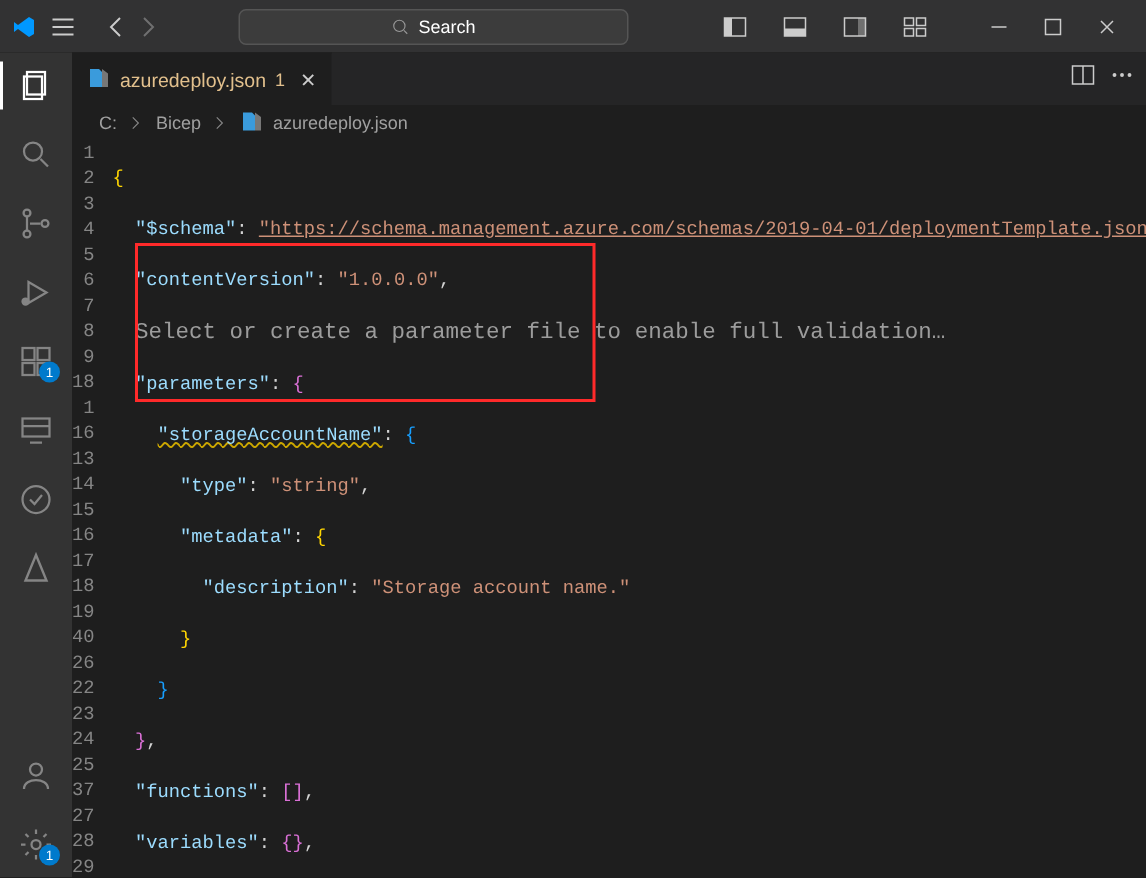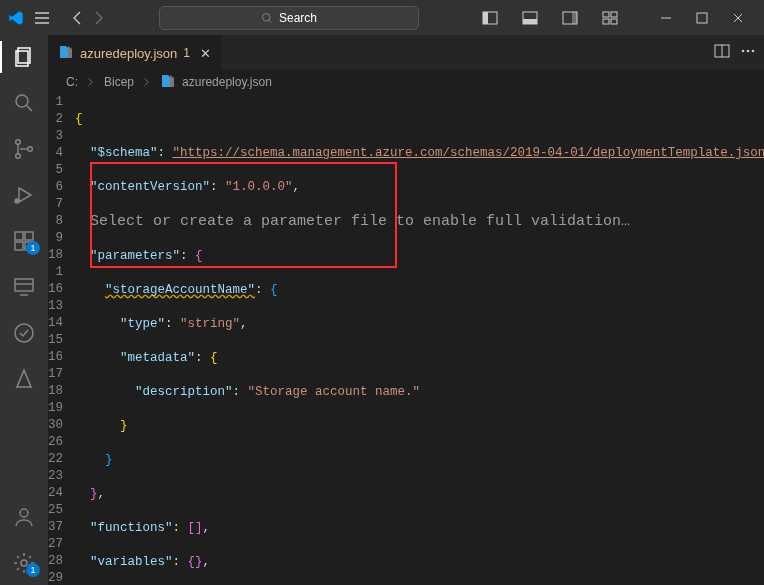--- a/index.html
+++ b/index.html
@@ -332,21 +332,21 @@
           <div>18</div>
           <div>1</div>
           <div>16</div>
           <div>13</div>
           <div>14</div>
           <div>15</div>
           <div>16</div>
           <div>17</div>
           <div>18</div>
           <div>19</div>
-          <div>30</div>
+          <div>40</div>
           <div>26</div>
           <div>22</div>
           <div>23</div>
           <div>24</div>
           <div>25</div>
           <div>37</div>
           <div>27</div>
           <div>28</div>
           <div>29</div>
         </div>

